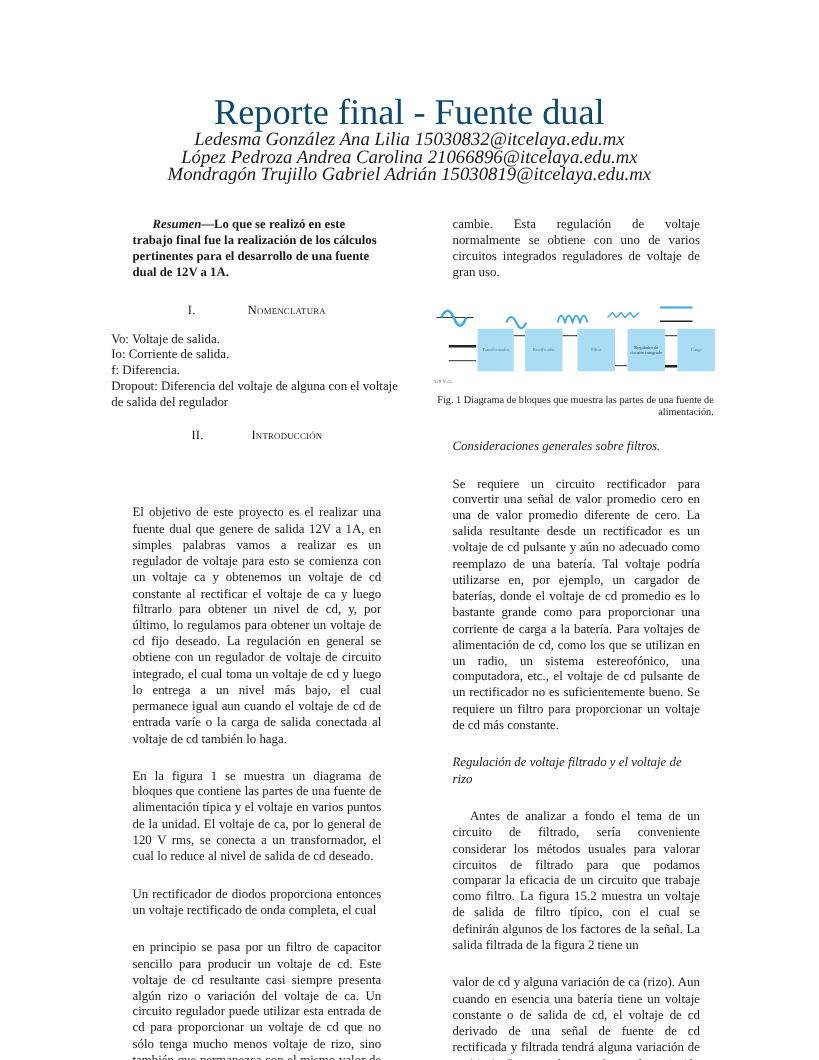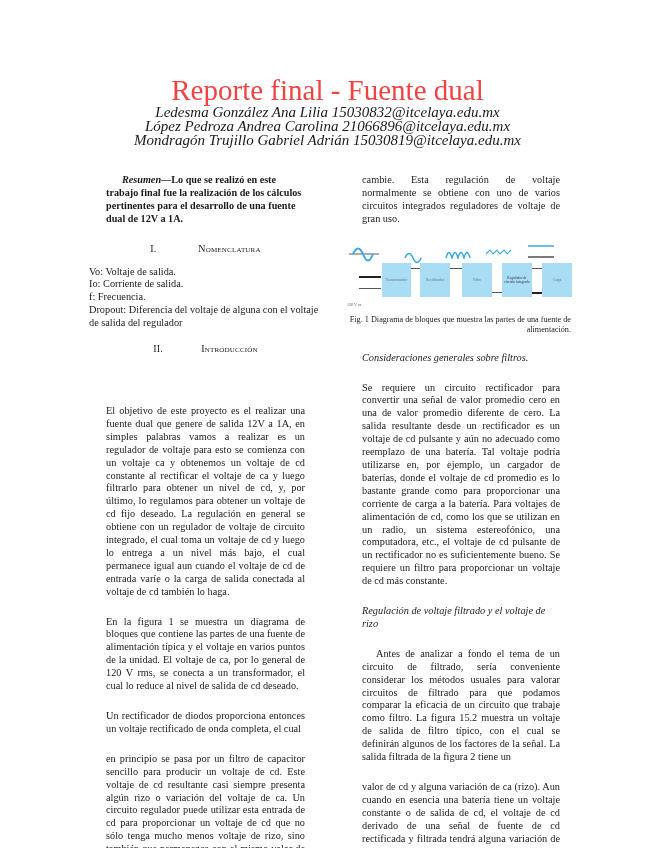--- a/index.html
+++ b/index.html
@@ -1,20 +1,20 @@
 <!DOCTYPE html>
 <html><head>
   <meta charset="utf-8">
   <style>
     html, body { margin: 0; padding: 0; background: #ffffff; }
     body { width: 655px; height: 848px; position: relative; overflow: hidden;
            font-family: "Liberation Serif", "DejaVu Serif", serif; color: #1a1a1a; }
     .page { position: absolute; left: 0; top: 0; width: 655px; height: 848px; }
     .title { position: absolute; top: 74px; left: 0; width: 655px; text-align: center;
-             font-size: 29px; line-height: 32px; color: #ef4444; }
+             font-size: 29px; line-height: 32px; color: #0c4a6e; }
     .authors { position: absolute; top: 106px; left: 0; width: 655px; text-align: center;
                font-style: italic; font-size: 15px; line-height: 13.8px; }
     .col { position: absolute; font-size: 10.3px; line-height: 12.9px; }
     .col-left { left: 89px; top: 157px; width: 233px; }
     .col-right { left: 345px; top: 157px; width: 232px; }
     .justify { text-align: justify; text-align-last: left; }
     .abstract { font-weight: bold; font-size: 10.2px; text-indent: 16px; text-align: left; }
     .abstract .lead { font-style: italic; }
     .heading { text-align: center; margin: 13px 0 10px 0; font-size: 10px; letter-spacing: 0.2px; }
     .heading .num { display: inline-block; width: 48px; text-align: left; }
@@ -48,21 +48,21 @@
   <div class="col col-left">
     <p class="abstract justify"><span class="lead">Resumen</span><span>—Lo que se realizó en este trabajo final fue la realización de los cálculos pertinentes para el desarrollo de una fuente dual de 12V  a 1A.</span></p>
 
     <div class="heading">
       <span class="num">I.</span><span class="sc">Nomenclatura</span>
     </div>
 
     <div class="nom">
       <p>Vo: Voltaje de salida.</p>
       <p>Io: Corriente de salida.</p>
-      <p>f: Frecuencia.</p>
+      <p>f: Diferencia.</p>
       <p>Dropout: Diferencia del voltaje de alguna con el voltaje de salida del regulador</p>
     </div>
 
     <div class="heading">
       <span class="num">II.</span><span class="sc">Introducción</span>
     </div>
 
     <div class="sp"></div>
 
     <p class="justify">El objetivo de este proyecto es el realizar una fuente dual que genere de salida 12V a 1A, en simples palabras vamos a realizar es un regulador de voltaje para esto se comienza con un voltaje ca y obtenemos un voltaje de cd constante al rectificar el voltaje de ca y luego filtrarlo para obtener un nivel de cd, y, por último, lo regulamos para obtener un voltaje de cd fijo deseado. La regulación en general se obtiene con un regulador de voltaje de circuito integrado, el cual toma un voltaje de cd y luego lo entrega a un nivel más bajo, el cual permanece igual aun cuando el voltaje de cd de entrada varíe o la carga de salida conectada al voltaje de cd también lo haga.</p>

